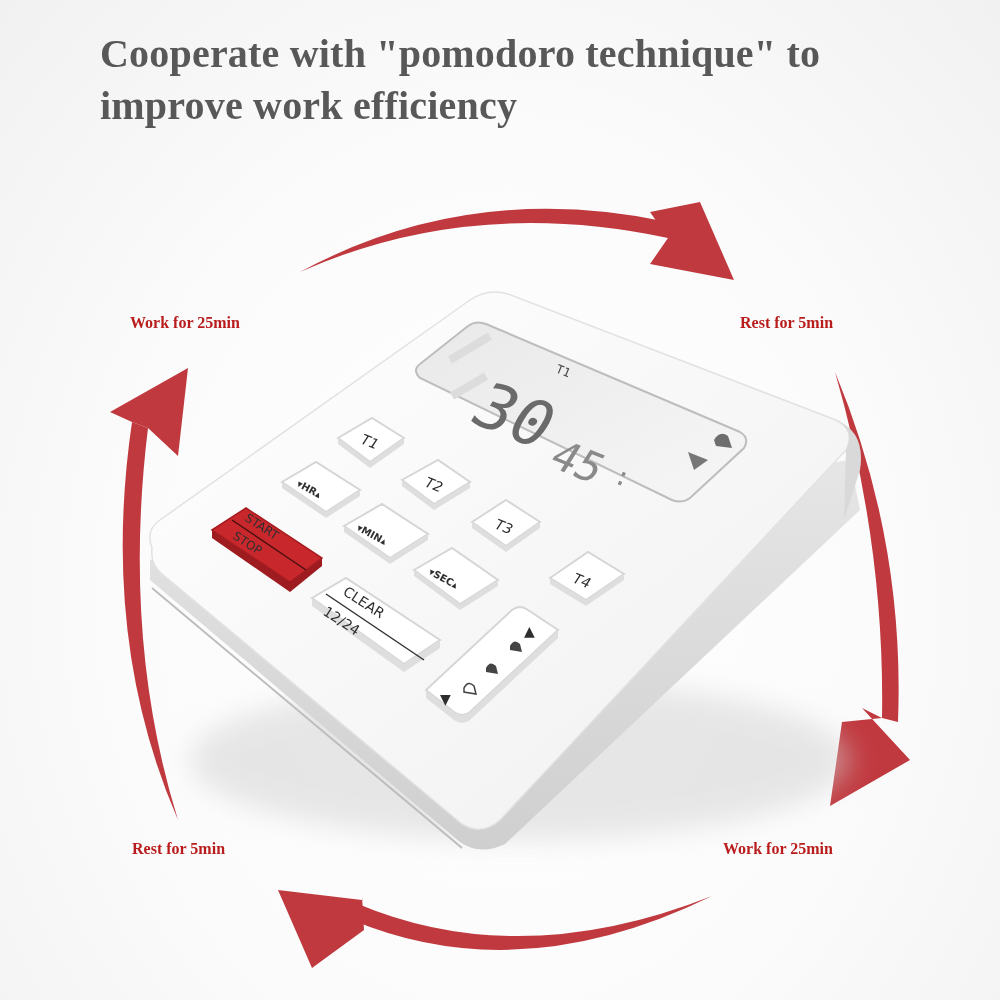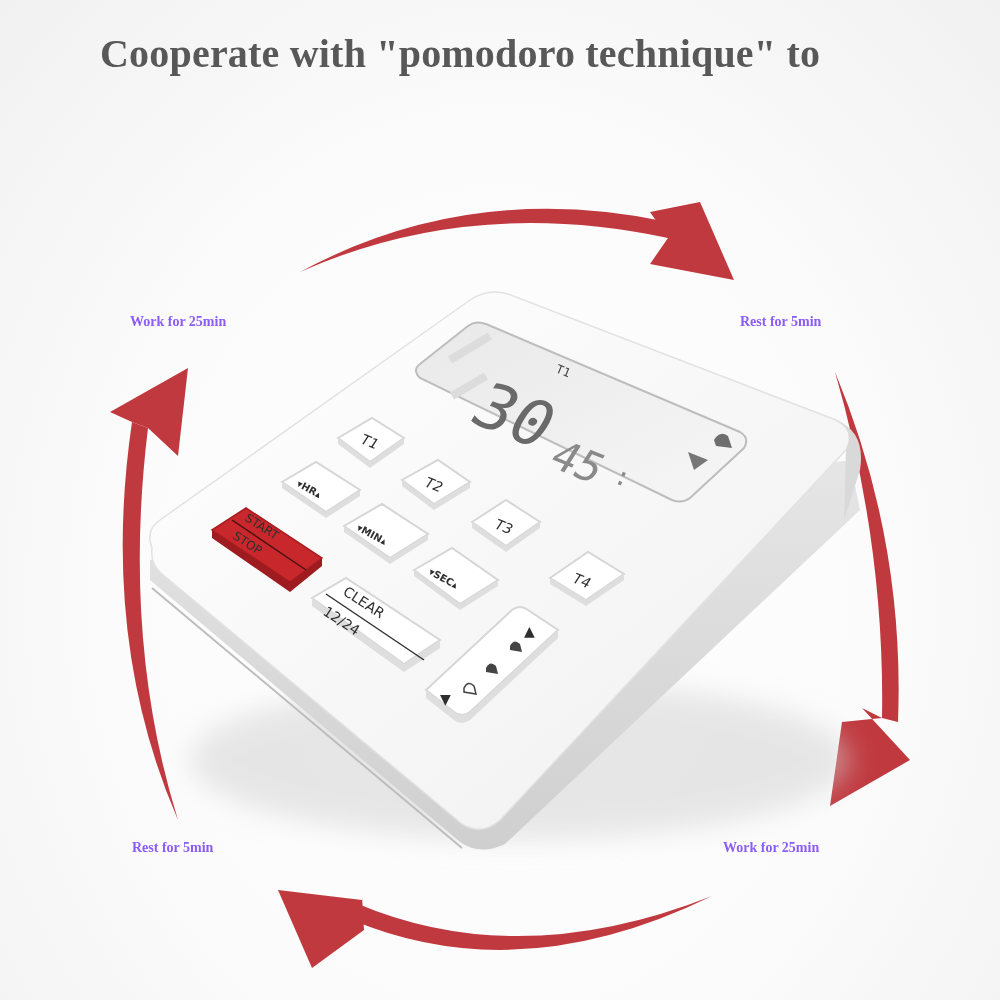--- a/index.html
+++ b/index.html
@@ -8,37 +8,38 @@
     background: radial-gradient(ellipse at 50% 60%, #ffffff 0%, #fbfbfb 55%, #f1f1f1 100%);
     font-family: "Liberation Serif", "DejaVu Serif", serif;
   }
   .headline {
     position: absolute; left: 100px; top: 28px; width: 860px;
     font-family: "Liberation Serif", "DejaVu Serif", serif;
     font-weight: bold; font-size: 40px; line-height: 52px;
     color: #585858; margin: 0; letter-spacing: 0.2px;
   }
   .label {
-    position: absolute; font-weight: bold; font-size: 14px;
-    color: #8b5cf6; white-space: nowrap;
+    position: absolute; font-weight: bold; font-size: 16px;
+    color: #b91c1c; white-space: nowrap;
     font-family: "Liberation Serif", "DejaVu Serif", serif;
   }
   #lbl-tl { left: 130px; top: 314px; }
   #lbl-tr { left: 740px; top: 314px; }
   #lbl-bl { left: 132px; top: 840px; }
   #lbl-br { left: 723px; top: 840px; }
   svg.layer { position: absolute; left: 0; top: 0; }
   .key-text { font-family: "DejaVu Sans", sans-serif; fill: #2e2e2e; }
   .lcd-text { font-family: "DejaVu Sans Mono", monospace; }
 </style>
 </head>
 <body>
 
 <h1 class="headline">
   <span>Cooperate with "pomodoro technique" to</span><br>
+  <span>improve work efficiency</span>
 </h1>
 
 <svg class="layer" width="1000" height="1000" viewBox="0 0 1000 1000">
 
   <g>
     <path d="M300 272 Q 470 180 668 222 L 668 238 Q 470 196 300 272 Z" fill="#c0393f"></path>
     <path d="M650 212 L 700 202 L 734 280 L 650 264 L 668 238 Z" fill="#c0393f"></path>
   </g>
 
   <g>

